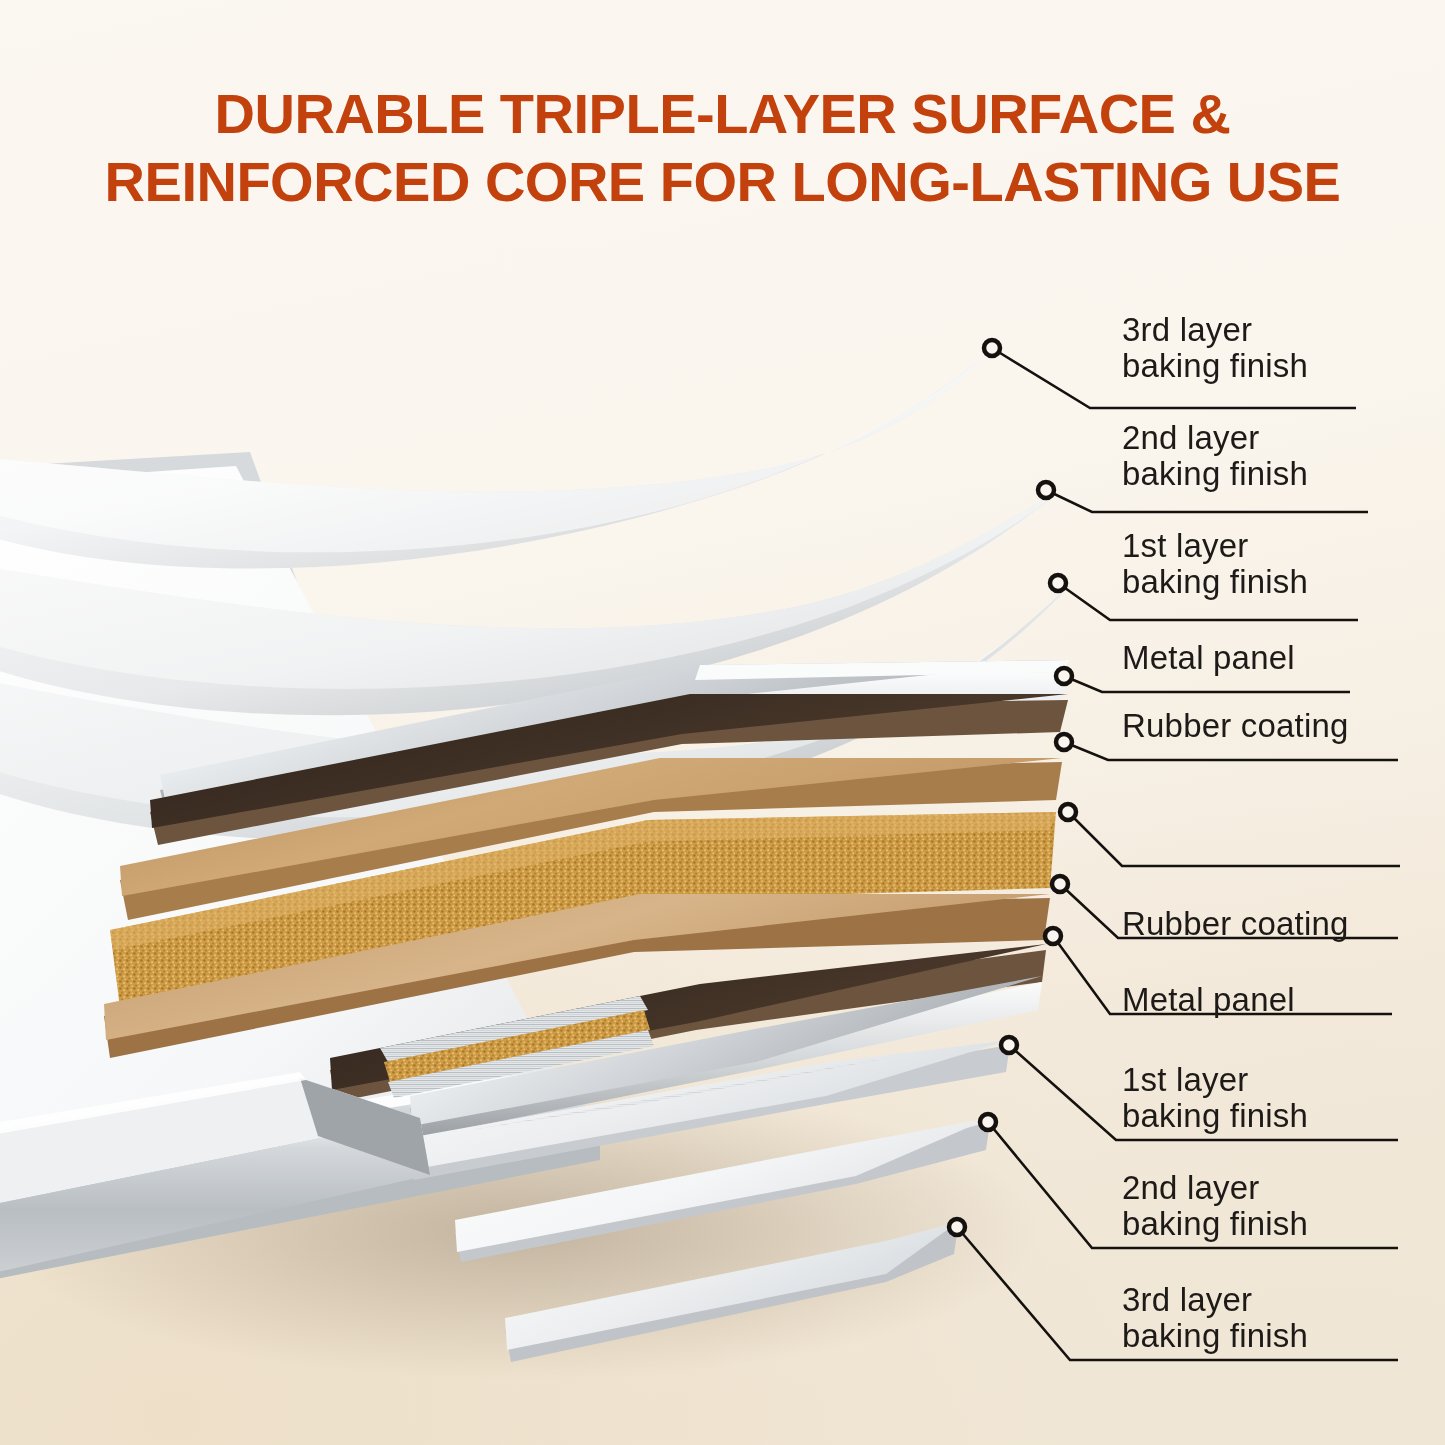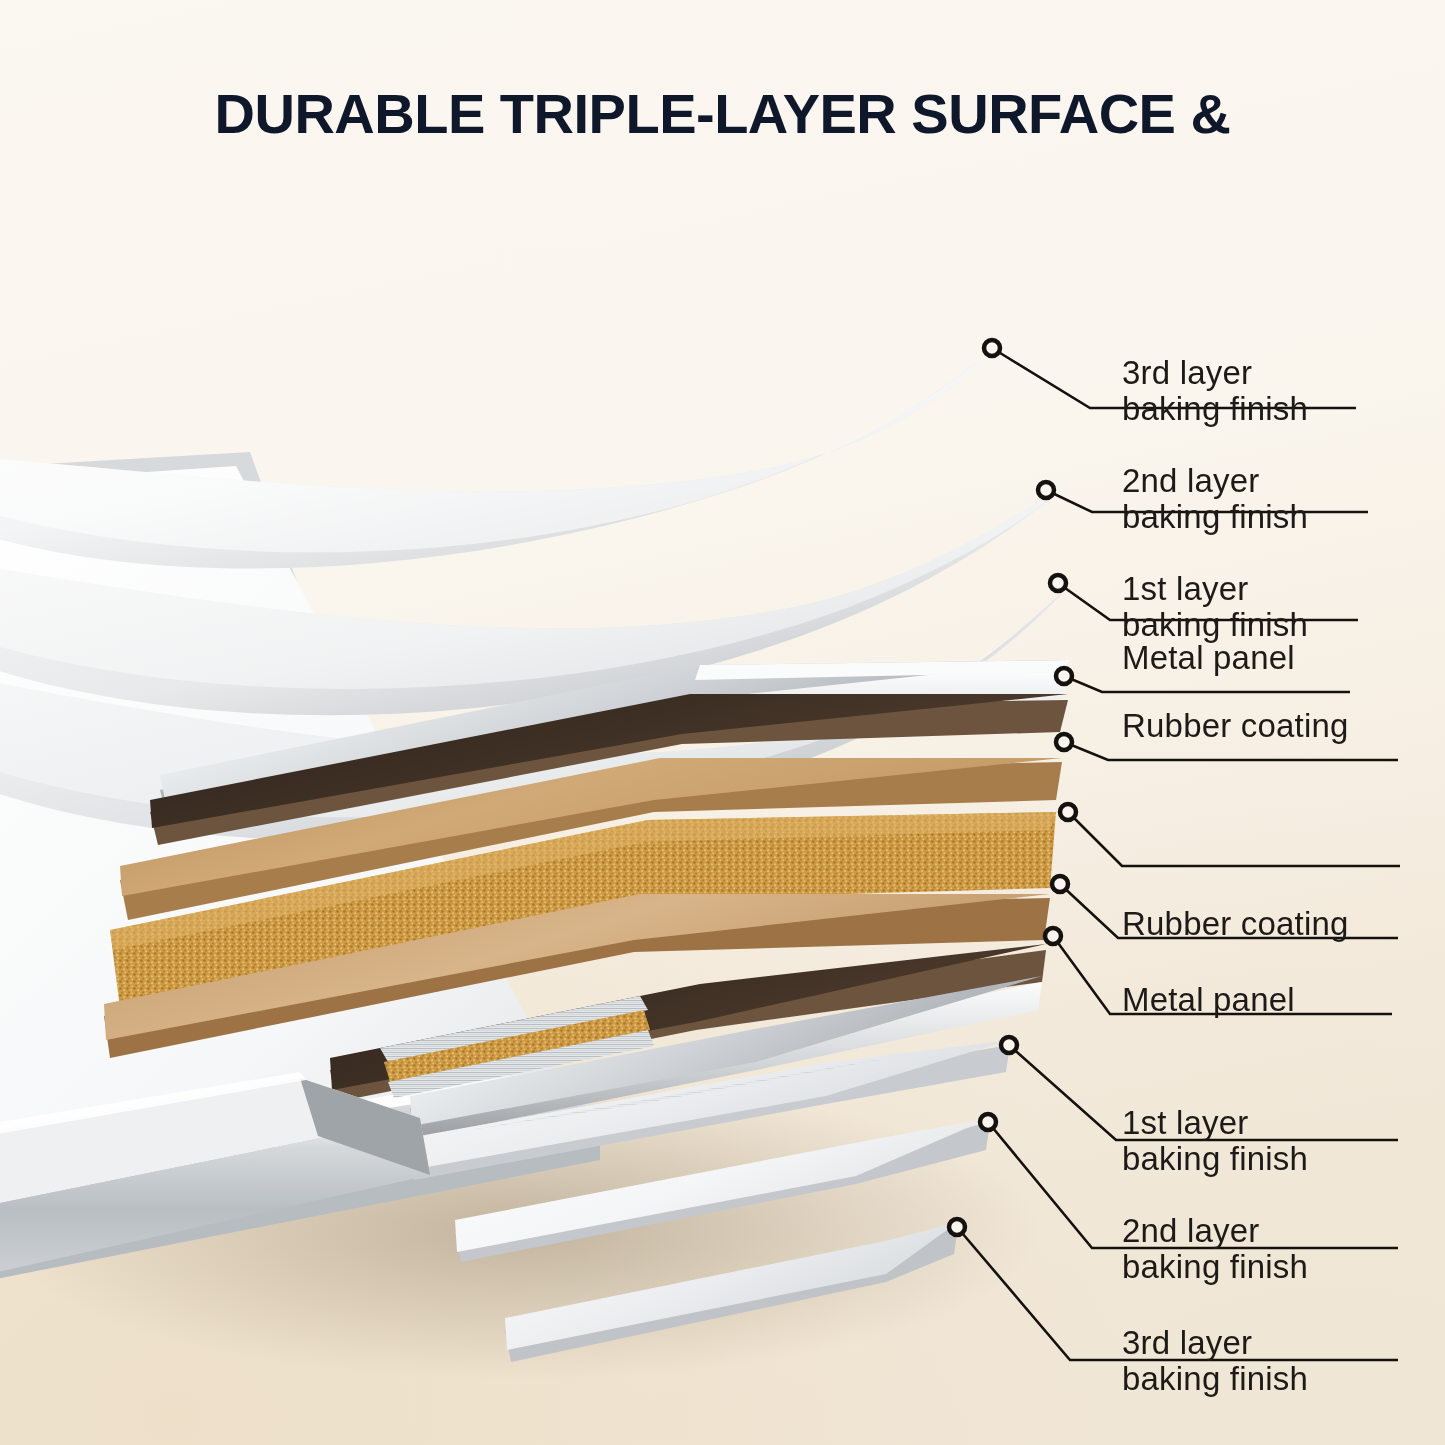--- a/index.html
+++ b/index.html
@@ -13,41 +13,42 @@
   
   .bg{position:absolute;inset:0;
       background:
         radial-gradient(120% 90% at 12% 98%, #eddfc8 0%, rgba(237,223,200,0) 55%),
         radial-gradient(130% 80% at 92% 100%, #f0e6d6 0%, rgba(240,230,214,0) 60%),
         linear-gradient(168deg,#fbf7f1 0%,#faf5ed 38%,#f4ebdd 72%,#f1e6d4 100%);
   }
 
   
   .heading{position:absolute;left:0;top:80px;width:1445px;text-align:center;
-           color:#0f172a;font-weight:700;font-size:56px;line-height:1.22;
+           color:#c2410c;font-weight:700;font-size:56px;line-height:1.22;
            letter-spacing:-0.5px;padding:0 40px;box-sizing:border-box;}
   .heading span{display:block;}
 
   
   #art{position:absolute;left:0;top:0;width:1445px;height:1445px;}
 
   
   .lbl{position:absolute;color:#1d1a18;font-size:33px;line-height:1.12;
        font-weight:300;letter-spacing:.2px;white-space:pre-line;}
-  .lbl.two{line-height:1.1;margin-top:43px;}
+  .lbl.two{line-height:1.1;}
 </style>
 </head>
 <body>
 
 <div id="stage">
 
   <div class="bg"></div>
 
   <div class="heading">
     <span>DURABLE TRIPLE-LAYER SURFACE &amp;</span>
+    <span>REINFORCED CORE FOR LONG-LASTING USE</span>
   </div>
 
   <svg id="art" viewBox="0 0 1445 1445">
     <defs>
       <linearGradient id="gWhiteSheet" x1="0" y1="0" x2="1" y2="1">
         <stop offset="0%" stop-color="#ffffff"></stop>
         <stop offset="45%" stop-color="#f3f4f5"></stop>
         <stop offset="100%" stop-color="#c6c9cc"></stop>
       </linearGradient>
       <linearGradient id="gWhiteSheet2" x1="0" y1="0" x2="1" y2="1">

